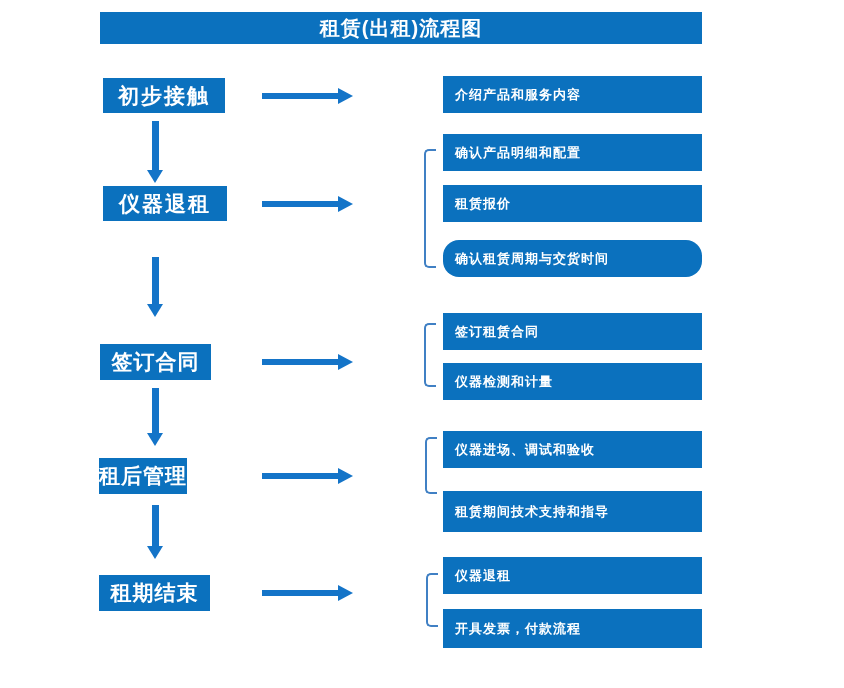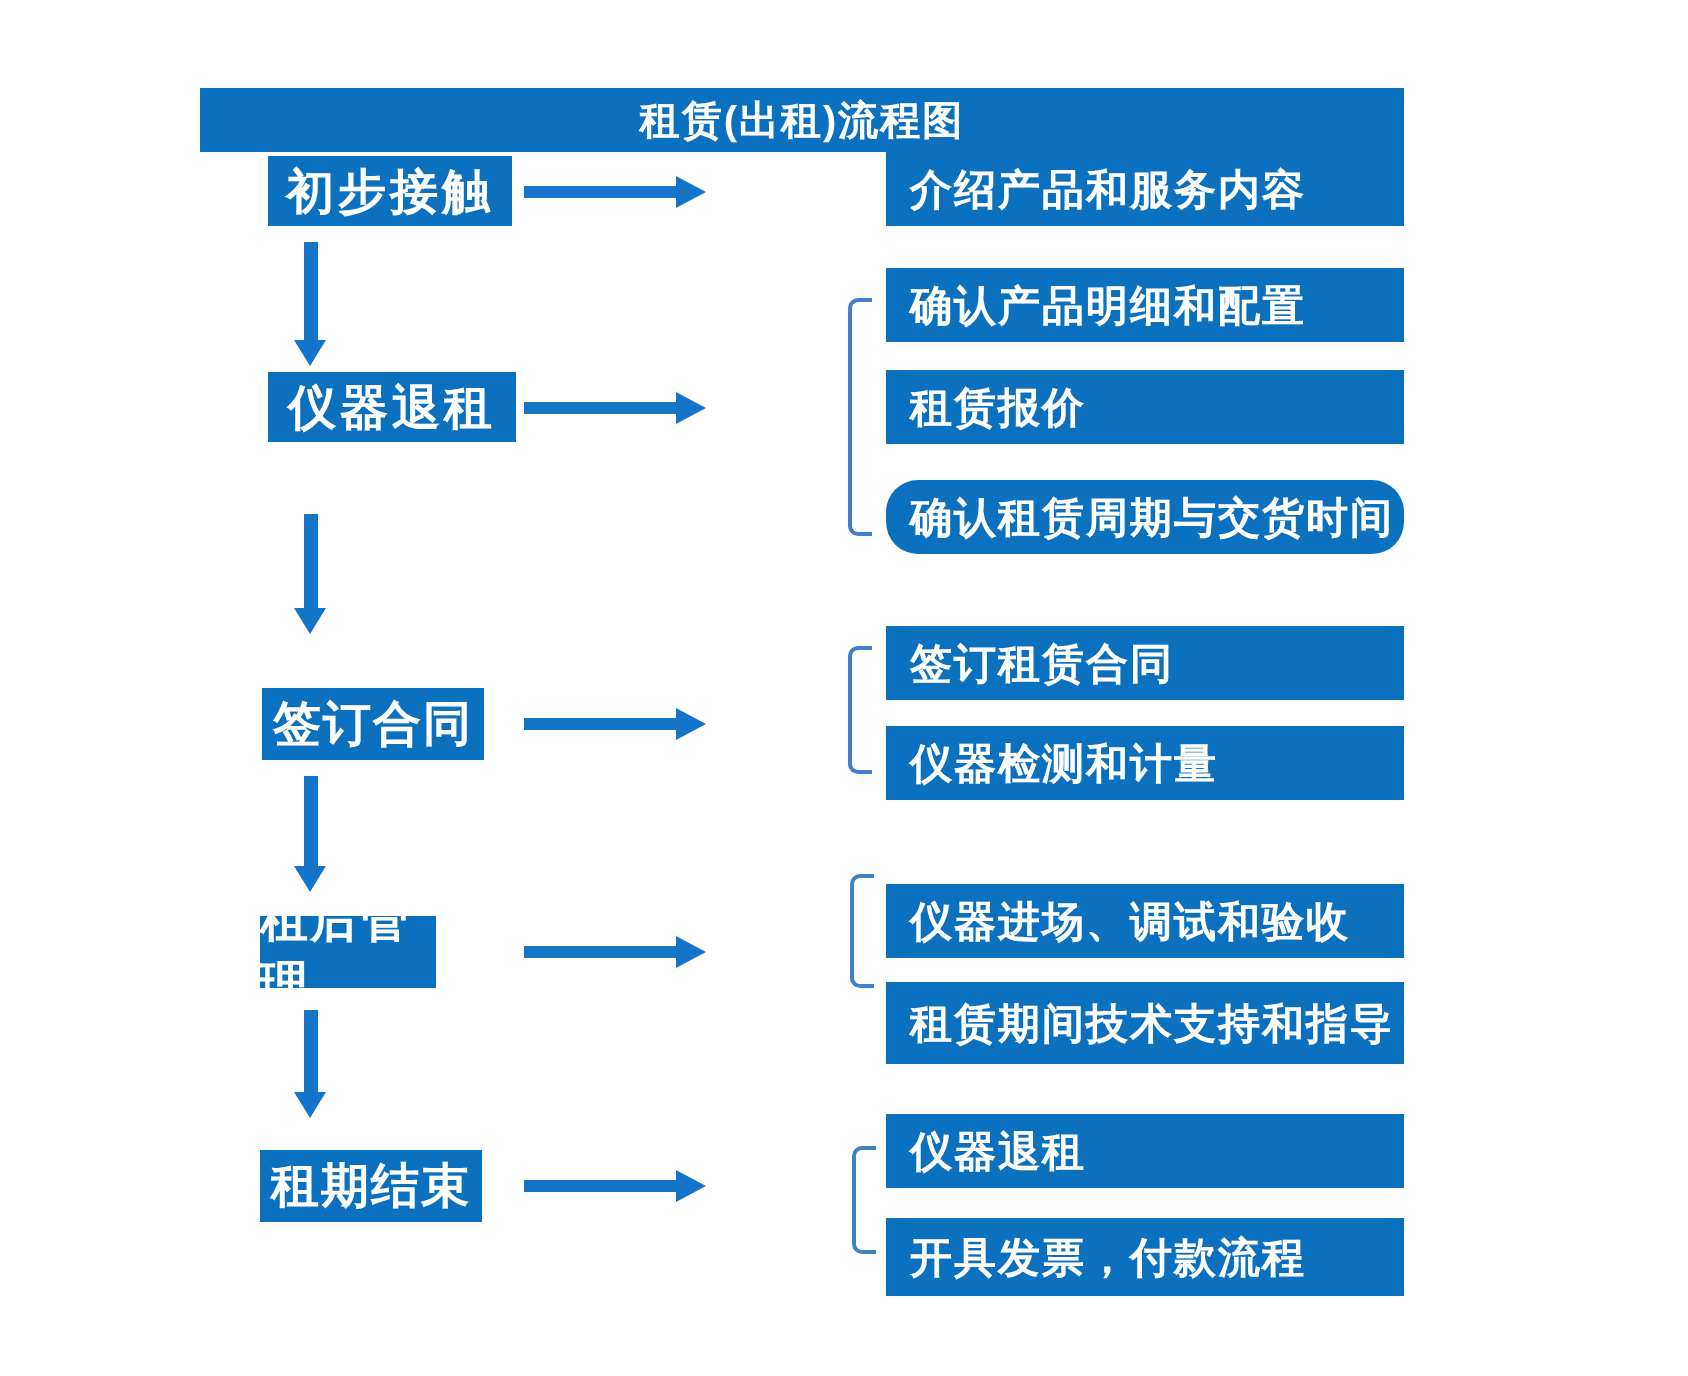--- a/index.html
+++ b/index.html
@@ -6,47 +6,47 @@
     --box:#0B71BE; --arrow:#1474C8; --bracket:#4080C4; --text:#FFFFFF; --background:#FFFFFF;
   }
   *{margin:0;padding:0;box-sizing:border-box;}
   body{background:#fff;font-family:"Liberation Sans","DejaVu Sans",sans-serif;}
   .canvas{position:relative;width:844px;height:688px;background:var(--background);overflow:hidden;}
 
   .title-bar{
     position:absolute;left:100px;top:12px;width:602px;height:32px;
     background:var(--box);color:var(--text);
     display:flex;align-items:center;justify-content:center;
-    font-size:20px;font-weight:bold;letter-spacing:1px;margin-top:32px;
+    font-size:20px;font-weight:bold;letter-spacing:1px;
   }
 
   .step-box{
     position:absolute;background:var(--box);color:var(--text);
     display:flex;align-items:center;justify-content:center;
-    font-size:24px;font-weight:bold;letter-spacing:2px;margin-left:31px;
+    font-size:21px;font-weight:bold;letter-spacing:2px;
   }
   .step-1{left:103px;top:78px;width:122px;height:35px;}
   .step-2{left:103px;top:186px;width:124px;height:35px;}
   .step-3{left:100px;top:344px;width:111px;height:36px;letter-spacing:1px;}
   .step-4{left:99px;top:458px;width:88px;height:36px;letter-spacing:1px;}
   .step-5{left:99px;top:575px;width:111px;height:36px;letter-spacing:1px;}
 
   .detail-box{
     position:absolute;left:443px;width:259px;
     background:var(--box);color:var(--text);
     display:flex;align-items:center;padding-left:12px;
-    font-size:21px;font-weight:bold;letter-spacing:1px;white-space:nowrap;
+    font-size:13px;font-weight:bold;letter-spacing:1px;white-space:nowrap;
   }
   .detail-1{top:76px;height:37px;}
   .detail-2{top:134px;height:37px;}
   .detail-3{top:185px;height:37px;}
   .detail-4{top:240px;height:37px;border-radius:16px;}
   .detail-5{top:313px;height:37px;}
   .detail-6{top:363px;height:37px;}
-  .detail-7{top:442px;height:37px;font-family:Liberation Mono, monospace;}
+  .detail-7{top:431px;height:37px;font-family:Liberation Mono, monospace;}
   .detail-8{top:491px;height:41px;}
   .detail-9{top:557px;height:37px;}
   .detail-10{top:609px;height:39px;}
 
   
   .varrow{position:absolute;width:17px;}
   .varrow .shaft{position:absolute;left:5px;top:0;width:7px;background:var(--arrow);}
   .varrow .head{position:absolute;left:0;width:0;height:0;
     border-left:8px solid transparent;border-right:8px solid transparent;
     border-top:13px solid var(--arrow);}

